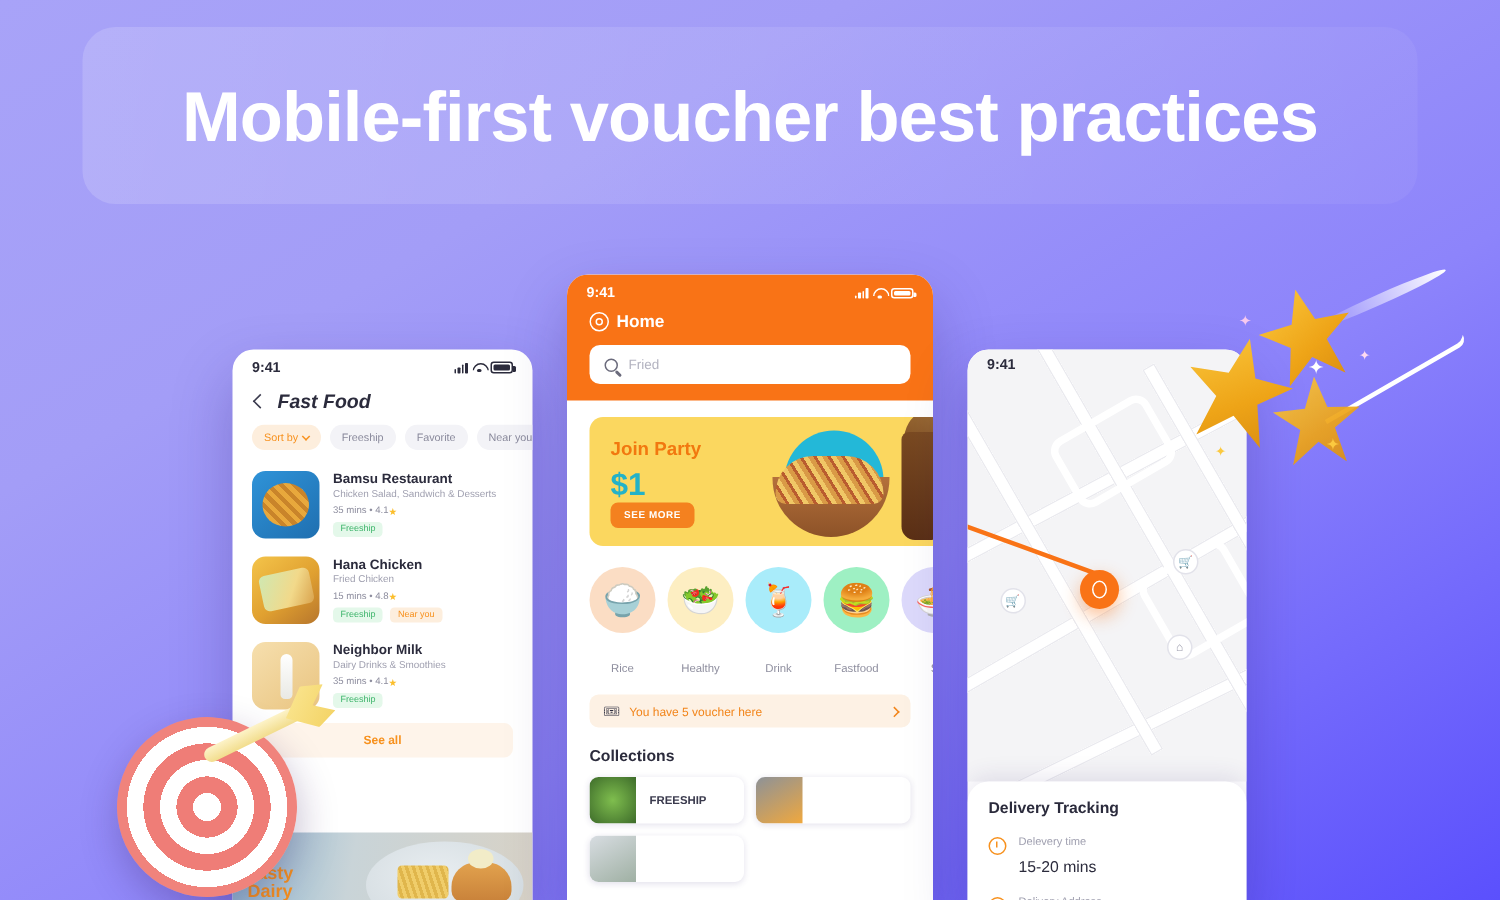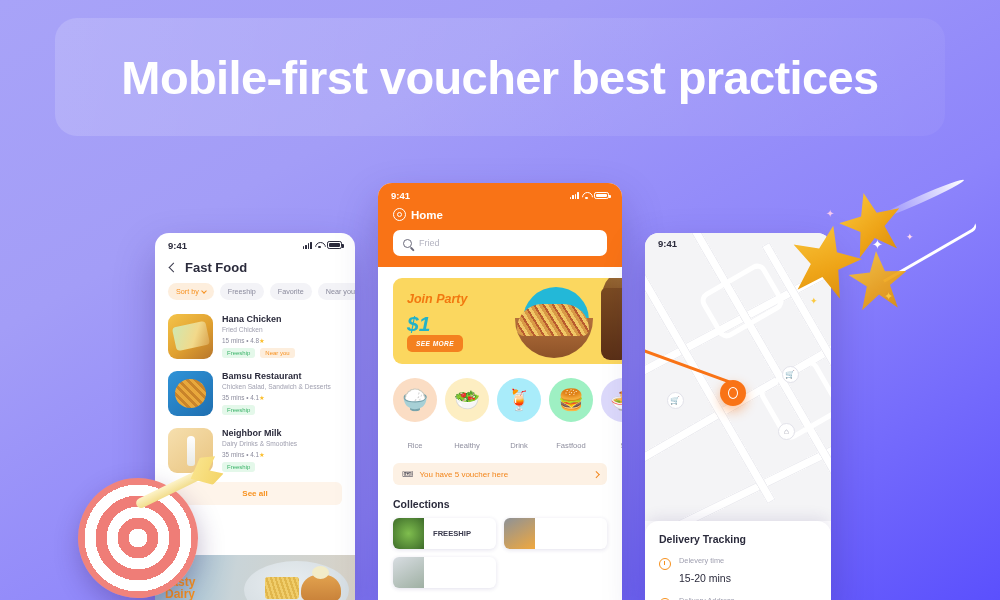--- a/index.html
+++ b/index.html
@@ -41,21 +41,21 @@
   .batt{ width:15px; height:7.5px; border:1.3px solid currentColor; border-radius:2.2px;
          position:relative; padding:1px; }
   .batt span{ display:block; height:100%; background:currentColor; border-radius:1px; }
   .batt::after{ content:""; position:absolute; right:-2.6px; top:2px; width:1.4px;height:3.4px;
      background:currentColor; border-radius:0 1px 1px 0;}
 
   
   #phoneLeft{ left:155px; top:233px; width:200px; height:370px;
               border-radius:14px 14px 0 0; color:#2b2b3c; }
   #phoneLeft .statusbar{ padding-top:4px; }
-  .ff-head{ display:flex; align-items:center; gap:8px; padding:7px 13px 8px; }
+  .ff-head{ display:flex; align-items:center; gap:8px; padding:7px 13px 8px;font-style:italic; }
   .chev-l{ width:7px;height:7px;border-left:1.7px solid #3a3a4d;border-bottom:1.7px solid #3a3a4d;
            transform:rotate(45deg); margin-left:2px;}
   .ff-title{ font-size:13px; font-weight:bold; }
   .chips{ display:flex; gap:6px; padding:0 13px 9px; overflow:hidden; }
   .chip{ font-size:7.2px; padding:4px 8px; border-radius:9px; background:#f3f3f7; color:#8a8a9c;
          white-space:nowrap;text-align:right; }
   .chip.sortby{ background:#fdeedd; color:#f7911e; display:flex; align-items:center; gap:3px;}
   .chip .cv{ width:4px;height:4px;border-right:1.2px solid #f7911e;border-bottom:1.2px solid #f7911e;
              transform:rotate(45deg); margin-bottom:2px;}
   .rest{ display:flex; gap:9px; padding:5px 13px 7px; }
@@ -106,21 +106,21 @@
      border:1.4px solid #fff;}
   .home-lbl{ font-size:11.5px; font-weight:bold; }
   .searchbar{ margin:0 15px; background:#fff; border-radius:7px; height:26px;
               display:flex; align-items:center; gap:7px; padding:0 10px; }
   .mag{ width:9px;height:9px;border:1.5px solid #6b6b7c;border-radius:50%;position:relative;flex-shrink:0;}
   .mag::after{content:"";position:absolute;right:-3.5px;bottom:-2.5px;width:4.5px;height:1.5px;
      background:#6b6b7c;transform:rotate(45deg);border-radius:1px;}
   .search-ph{ font-size:9px; color:#b3b3c0; }
   .banners{ display:flex; gap:8px; padding:11px 0 0 15px; }
   .banner{ border-radius:9px; height:86px; position:relative; overflow:hidden; flex-shrink:0; }
-  .banner.b1{ width:238px; background:#fbd75f;font-style:italic; }
+  .banner.b1{ width:238px; background:#fbd75f; }
   .banner.b2{ width:60px; background:#fbe3cf; }
   .bn-jp{ position:absolute; left:14px; top:14px; color:#f2780f; font-size:12.5px; font-weight:bold;}
   .bn-d1{ position:absolute; left:14px; top:34px; color:#23b2c8; font-size:21px; font-weight:bold;}
   .bn-btn{ position:absolute; left:14px; bottom:12px; background:#f4811f; color:#fff; font-size:6.6px;
            font-weight:bold; padding:5px 9px; border-radius:5px; letter-spacing:.4px;}
   .bn-circ{ position:absolute; right:42px; top:9px; width:66px;height:66px;border-radius:50%;background:#23b8d8;}
   .bn-bowl{ position:absolute; right:38px; bottom:6px; width:78px;height:40px;
      border-radius:0 0 40px 40px; background:linear-gradient(180deg,#b4703b,#8d5228); }
   .bn-food{ position:absolute; right:42px; bottom:28px; width:72px;height:32px; border-radius:36px 36px 10px 10px;
      background:repeating-linear-gradient(58deg,#f0c766 0 3px,#d99a46 3px 6px,#b95c2f 6px 8px); }
@@ -248,46 +248,46 @@
       <span>Sort by</span>
       <span class="cv"></span>
     </div>
     <div class="chip">Freeship</div>
     <div class="chip">Favorite</div>
     <div class="chip">Near you</div>
 
   </div>
 
   <div class="rest">
+    <div class="rest-img ri2"></div>
+    <div class="rest-info">
+      <div class="r-name">Bamsu Restaurant</div>
+      <div class="r-desc">Chicken Salad, Sandwich &amp; Desserts</div>
+      <div class="r-meta">
+        <span>35 mins • 4.1</span>
+        <span class="star">★</span>
+      </div>
+      <div class="tags">
+        <span class="tag free">Freeship</span>
+      </div>
+    </div>
+  </div>
+
+  <div class="rest">
     <div class="rest-img ri1"></div>
     <div class="rest-info">
       <div class="r-name">Hana Chicken</div>
       <div class="r-desc">Fried Chicken</div>
       <div class="r-meta">
         <span>15 mins • 4.8</span>
         <span class="star">★</span>
       </div>
       <div class="tags">
         <span class="tag free">Freeship</span>
         <span class="tag near">Near you</span>
-      </div>
-    </div>
-  </div>
-
-  <div class="rest">
-    <div class="rest-img ri2"></div>
-    <div class="rest-info">
-      <div class="r-name">Bamsu Restaurant</div>
-      <div class="r-desc">Chicken Salad, Sandwich &amp; Desserts</div>
-      <div class="r-meta">
-        <span>35 mins • 4.1</span>
-        <span class="star">★</span>
-      </div>
-      <div class="tags">
-        <span class="tag free">Freeship</span>
       </div>
     </div>
   </div>
 
   <div class="rest">
     <div class="rest-img ri3"></div>
     <div class="rest-info">
       <div class="r-name">Neighbor Milk</div>
       <div class="r-desc">Dairy Drinks &amp; Smoothies</div>
       <div class="r-meta">

